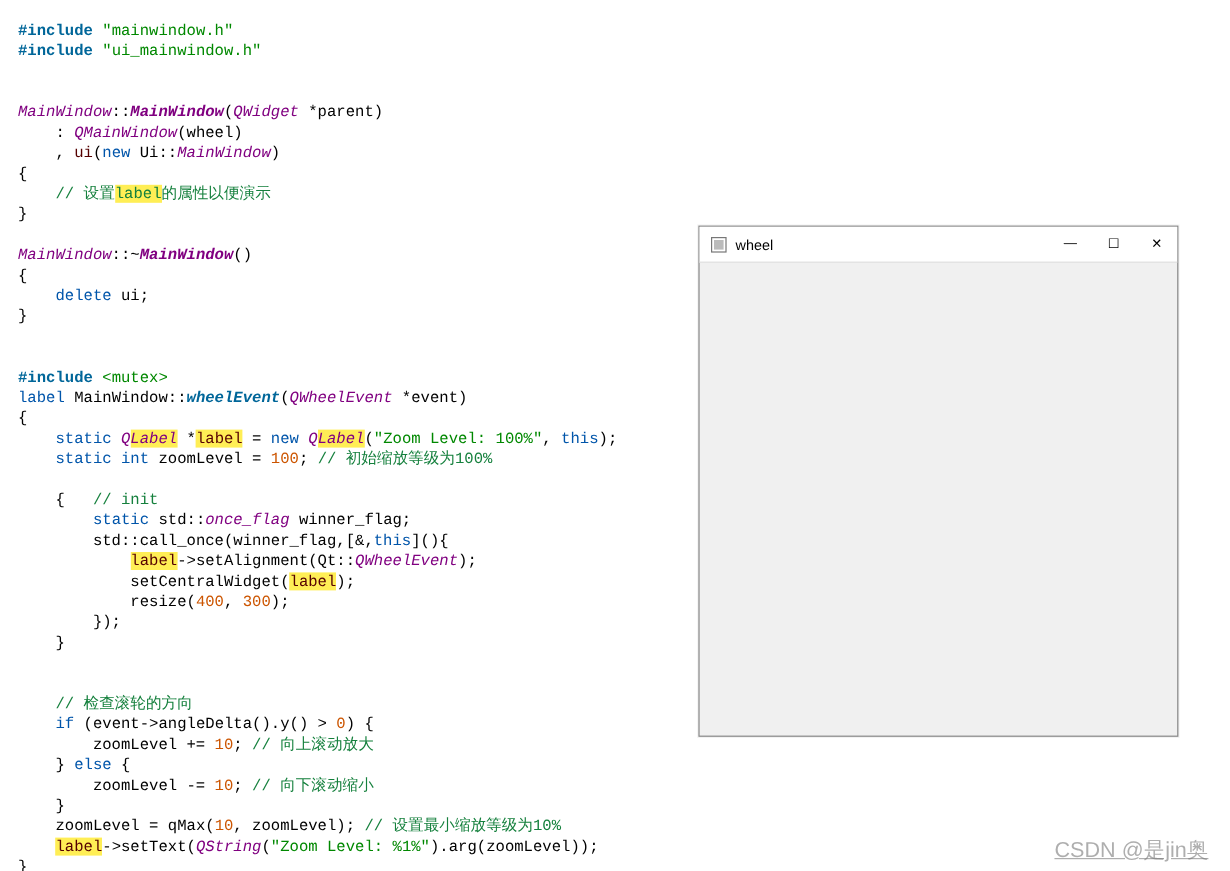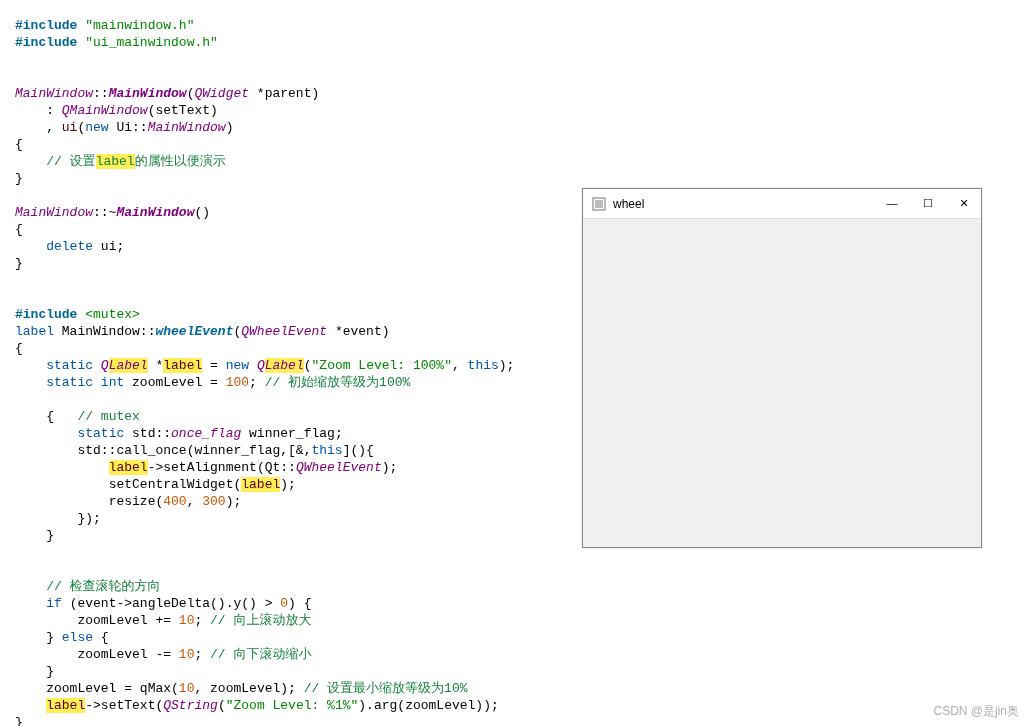--- a/index.html
+++ b/index.html
@@ -26,21 +26,21 @@
     .funcname { color: #006699; font-style: italic; font-weight: bold; margin-top: 16px; }
     .hl { background: #ffee55; }
     .num { color: #cc5500; }
     .preproc { color: #006699; font-weight: bold; }
 
     .app-window {
       position: absolute;
       top: 188px;
       left: 582px;
       width: 400px;
-      height: 360px;
+      height: 426px;
       border: 1px solid #888;
       background: #f0f0f0;
       box-shadow: 0 0 0 1px rgba(0,0,0,0.05);
     }
     .titlebar {
       height: 30px;
       background: #fff;
       border-bottom: 1px solid #ddd;
       display: flex;
       align-items: center;
@@ -77,54 +77,55 @@
       align-items: center;
       justify-content: center;
       height: calc(100% - 30px);
       font-family: "SimSun", "Microsoft YaHei", sans-serif;
       font-size: 12px;
       color: #000;
     }
     .watermark {
       position: absolute;
       bottom: 6px;
-      right: 6px;
+      right: 18px;
       font-family: "Microsoft YaHei", sans-serif;
-      font-size: 12px;
+      font-size: 18px;
       color: rgba(120,120,120,0.6);
+      text-decoration: underline;
     }
   </style>
 </head>
 <body>
 
 <div class="code-area">
 <span class="preproc">#include</span><span class="str"> "mainwindow.h"</span>
 <span class="preproc">#include</span><span class="str"> "ui_mainwindow.h"</span>
 
 
 <span class="type">MainWindow</span><span>::</span><span class="classname">MainWindow</span><span>(</span><span class="type">QWidget</span><span> *parent)</span>
-<span>    : </span><span class="type">QMainWindow</span><span>(setText)</span>
+<span>    : </span><span class="type">QMainWindow</span><span>(wheel)</span>
 <span>    , </span><span style="color:#550000">ui</span><span>(</span><span class="keyword">new</span><span> Ui::</span><span class="type">MainWindow</span><span>)</span>
 <span>{</span>
 <span>    </span><span class="comment">// 设置</span><span class="comment hl">label</span><span class="comment">的属性以便演示</span>
 <span>}</span>
 
 <span class="type">MainWindow</span><span>::~</span><span class="classname">MainWindow</span><span>()</span>
 <span>{</span>
 <span>    </span><span class="keyword">delete</span><span> ui;</span>
 <span>}</span>
 
 
 <span class="preproc">#include</span><span class="str"> &lt;mutex&gt;</span>
 <span class="keyword">label</span><span> MainWindow::</span><span class="funcname">wheelEvent</span><span>(</span><span class="type">QWheelEvent</span><span> *event)</span>
 <span>{</span>
 <span>    </span><span class="keyword">static</span><span class="type"> Q</span><span class="type hl">Label</span><span> *</span><span class="hl" style="color:#550000">label</span><span> = </span><span class="keyword">new</span><span class="type"> Q</span><span class="type hl">Label</span><span>(</span><span class="str">"Zoom Level: 100%"</span><span>, </span><span class="keyword">this</span><span>);</span>
 <span>    </span><span class="keyword">static</span><span> </span><span class="keyword">int</span><span> zoomLevel = </span><span class="num">100</span><span>; </span><span class="comment">// 初始缩放等级为100%</span>
 
-<span>    {   </span><span class="comment">// mutex</span>
+<span>    {   </span><span class="comment">// init</span>
 <span>        </span><span class="keyword">static</span><span> std::</span><span class="type">once_flag</span><span> winner_flag;</span>
 <span>        std::</span><span style="color:#000">call_once</span><span>(winner_flag,[&amp;,</span><span class="keyword">this</span><span>](){</span>
 <span>            </span><span class="hl" style="color:#550000">label</span><span>-&gt;</span><span style="color:#000">setAlignment</span><span>(Qt::</span><span class="type">QWheelEvent</span><span>);</span>
 <span>            </span><span style="color:#000">setCentralWidget</span><span>(</span><span class="hl" style="color:#550000">label</span><span>);</span>
 <span>            </span><span style="color:#000">resize</span><span>(</span><span class="num">400</span><span>, </span><span class="num">300</span><span>);</span>
 <span>        });</span>
 <span>    }</span>
 
 
 <span>    </span><span class="comment">// 检查滚轮的方向</span>

